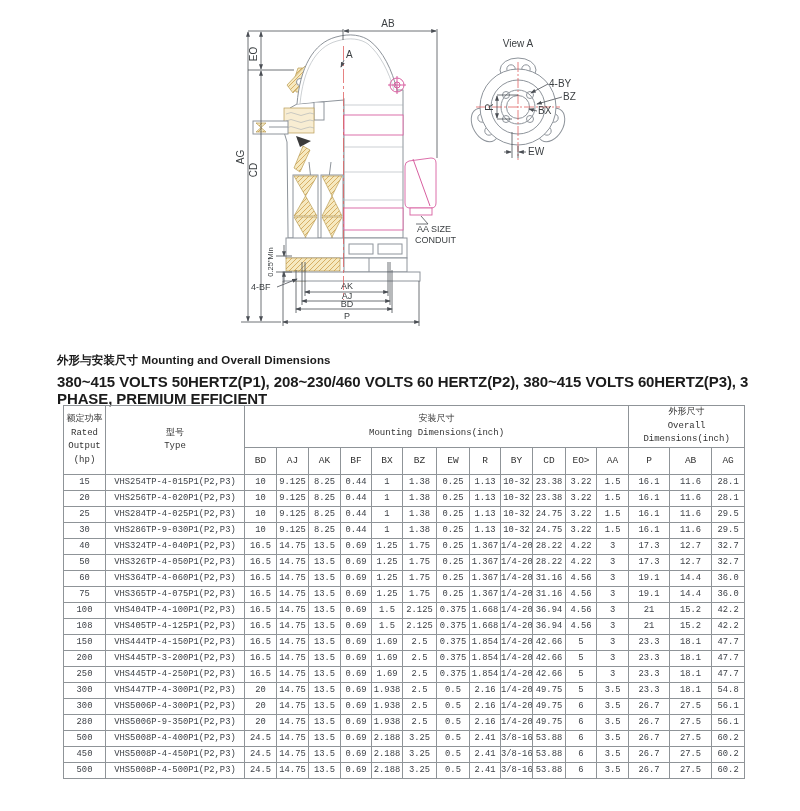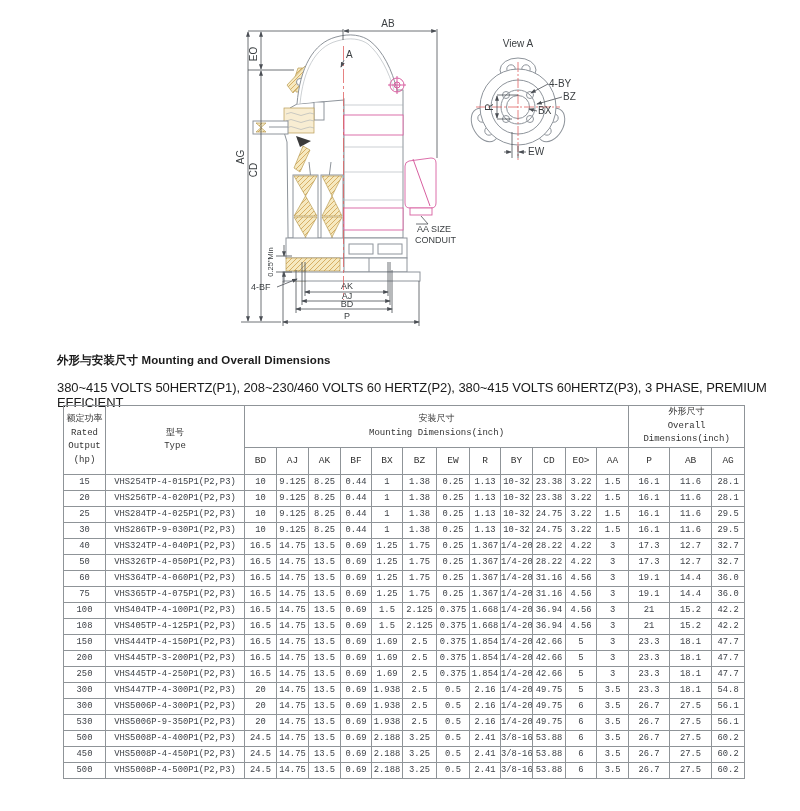--- a/index.html
+++ b/index.html
@@ -14,21 +14,21 @@
   .outlinef{stroke:#8e949b;fill:#ffffff;stroke-width:1;}
   .thin{stroke:#aab0b6;stroke-width:0.6;fill:none;}
   .dim{stroke:#4a4e54;stroke-width:0.8;fill:none;}
   .pink{stroke:#d85fa0;stroke-width:1;fill:none;}
   .pinkf{stroke:#d85fa0;stroke-width:0.9;fill:#ffffff;}
   .tan{stroke:#b99c55;stroke-width:0.7;}
   .red{stroke:#e06262;stroke-width:0.8;fill:none;}
   
   .title-block{position:absolute;left:57px;top:353px;color:#1b1b1b;}
   .title-line1{font-size:11.5px;font-weight:700;letter-spacing:0.1px;}
-  .title-line2{font-size:13px;font-weight:400;margin-top:12px;letter-spacing:-0.1px;}
+  .title-line2{font-size:15px;font-weight:700;margin-top:5px;letter-spacing:-0.1px;}
   
   .table-wrap{position:absolute;left:63px;top:405px;font-family:Liberation Mono, monospace;}
   table{border-collapse:collapse;table-layout:fixed;width:682px;}
   th,td{border:1px solid #8f9498;text-align:center;vertical-align:middle;padding:0;
         font-weight:400;color:#3b3f45;white-space:pre-line;}
   thead th{font-size:9px;line-height:1.5;color:#333;}
   thead th.grp{height:41px;}
   thead th.sub{height:26px;font-size:9.5px;line-height:26px;}
   tbody td{height:15.0px;font-size:8.8px;line-height:15px;white-space:nowrap;overflow:hidden;}
 </style>
@@ -562,21 +562,21 @@
             <td>2.16</td>
             <td>1/4-20</td>
             <td>49.75</td>
             <td>6</td>
             <td>3.5</td>
             <td>26.7</td>
             <td>27.5</td>
             <td>56.1</td>
           </tr>
           <tr>
-            <td>530</td>
+            <td>280</td>
             <td>VHS5006P-9-350P1(P2,P3)</td>
             <td>20</td>
             <td>14.75</td>
             <td>13.5</td>
             <td>0.69</td>
             <td>1.938</td>
             <td>2.5</td>
             <td>0.5</td>
             <td>2.16</td>
             <td>1/4-20</td>

